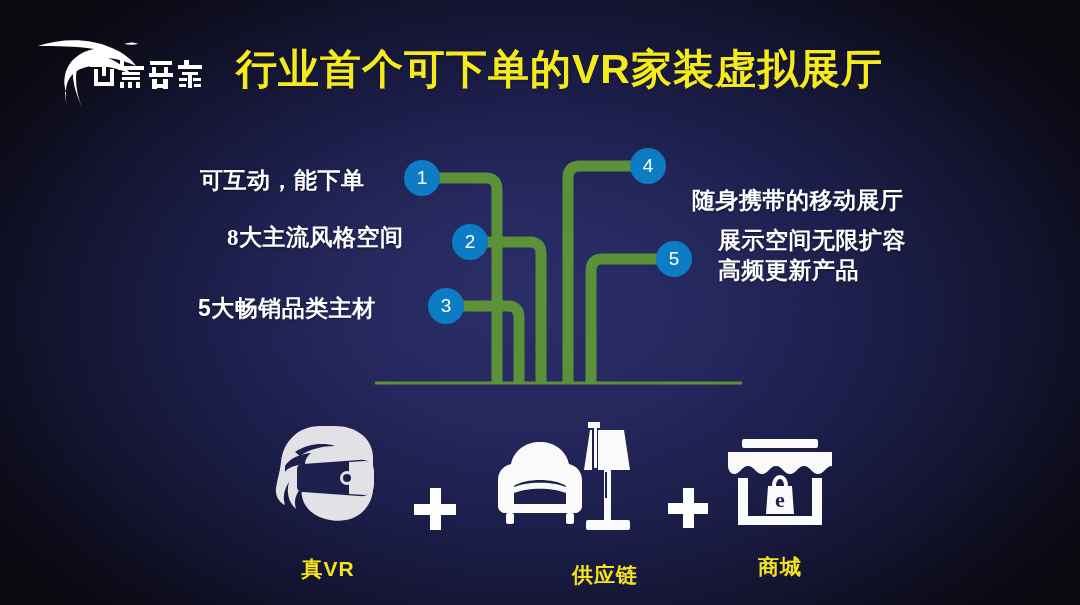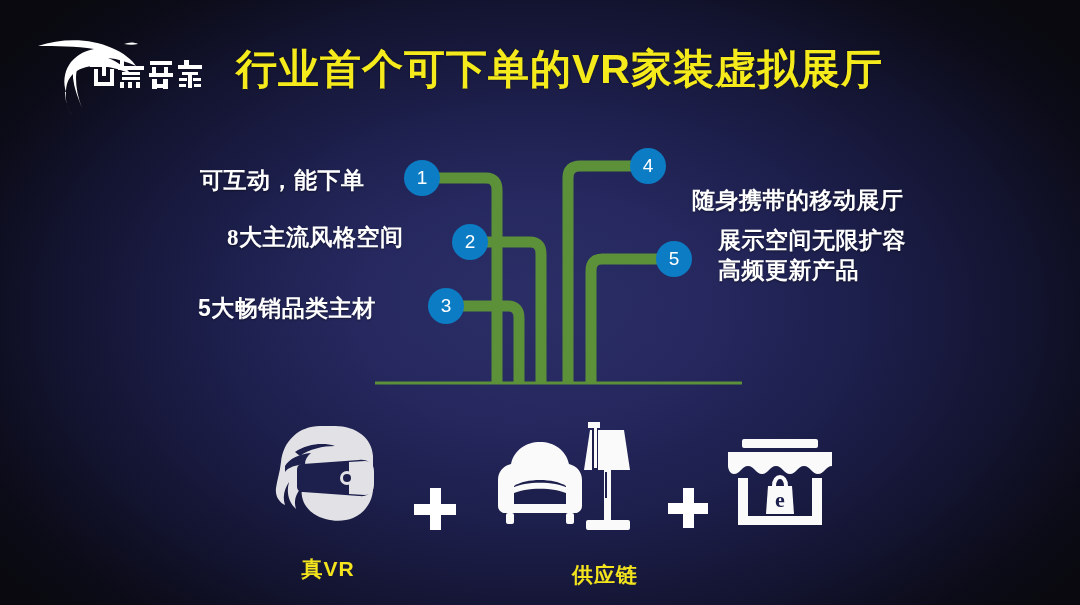--- a/index.html
+++ b/index.html
@@ -228,16 +228,17 @@
                  C22 30 20 38 14 38 C10 38 8 33 8 30 Z" fill="#fafafa"></path>
 
         <rect x="18" y="42" width="10" height="46" fill="#fafafa"></rect>
         <rect x="92" y="42" width="10" height="46" fill="#fafafa"></rect>
         <rect x="18" y="80" width="84" height="9" fill="#fafafa"></rect>
 
         <path d="M48 50 L72 50 L74 78 L46 78 Z" fill="#fafafa"></path>
         <path d="M54 50 C54 44 57 41 60 41 C63 41 66 44 66 50" fill="none" stroke="#fafafa" stroke-width="4"></path>
         <text x="60" y="71" font-family="Liberation Serif, serif" font-size="22" font-weight="bold" fill="#1d1f4d" text-anchor="middle">e</text>
       </svg>
+      <div class="pcap">商城</div>
     </div>
   </div>
 
 </div>
 
 </body></html>

